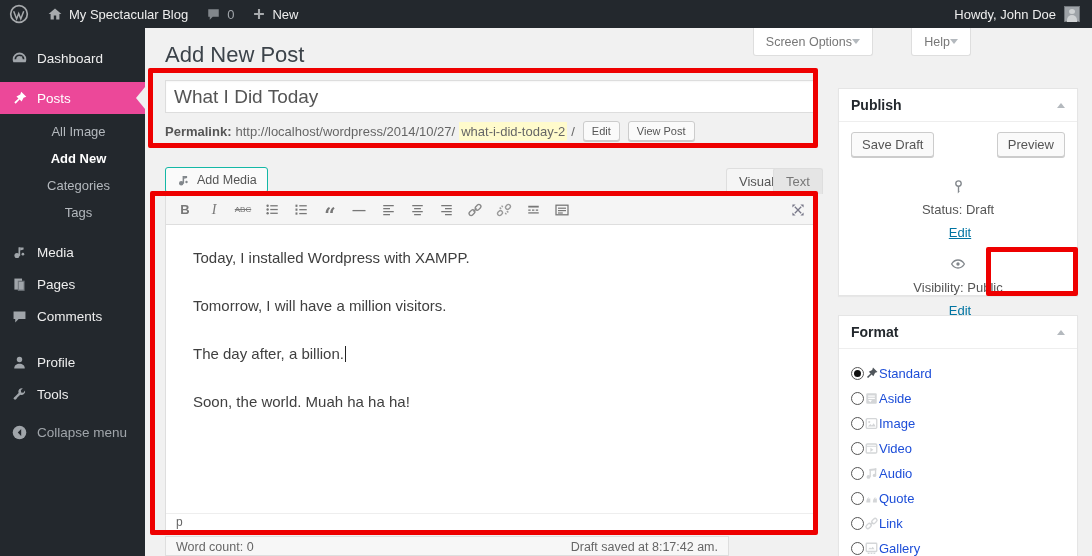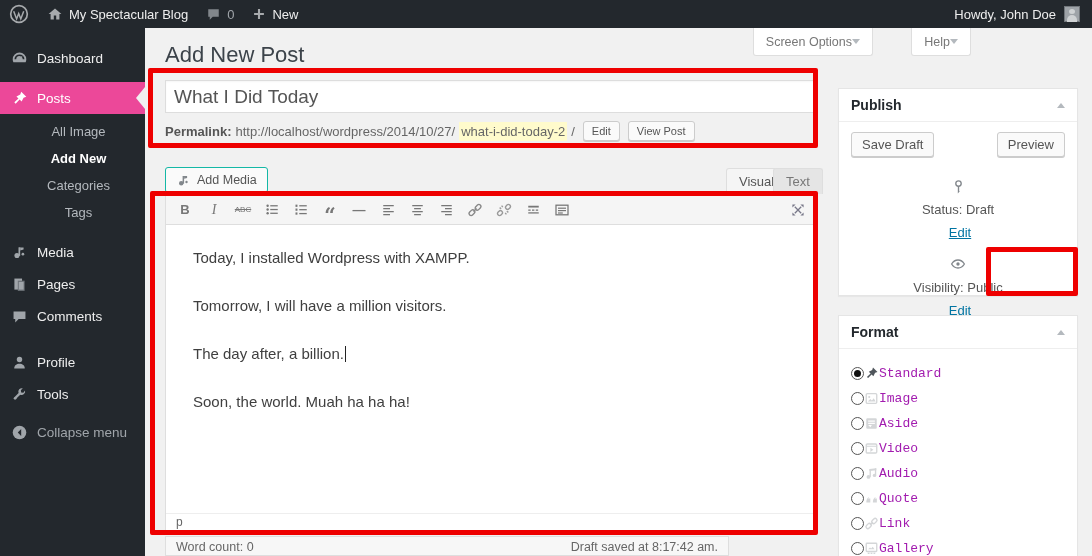--- a/index.html
+++ b/index.html
@@ -90,21 +90,21 @@
   #preview-btn { position:absolute; right:12px; top:10px; }
   .misc-row { display:flex; align-items:center; gap:8px; font-size:13px; color:#555; margin:16px 2px 0;flex-direction:column; }
   .edit-link { color:#0074a2; text-decoration:underline; cursor:pointer; margin-left:4px; font-size:13px; }
   #publish-footer { position:absolute; left:0; bottom:0; width:100%; height:49px; background:#f5f5f5;
     border-top:1px solid #ddd; display:flex; align-items:center; justify-content:space-between; padding:0 12px; }
   #move-trash { color:#a00; font-size:13px; cursor:pointer; }
   #publish-btn { background:#2ea2cc; border:1px solid #1b7aa3; border-radius:3px; color:#fff; font-size:13px;
     padding:5px 14px; cursor:pointer; box-shadow:inset 0 1px 0 rgba(120,200,230,.6); }
   #format-panel { top:315px; height:260px; }
   #format-body { padding:12px 12px; }
-  .format-row { display:flex; align-items:center; height:25px; font-size:13px; color:#a21caf; cursor:pointer;font-family:Liberation Mono, monospace; }
+  .format-row { display:flex; align-items:center; height:25px; font-size:13px; color:#1d4ed8; cursor:pointer; }
   .radio { width:13px; height:13px; border-radius:50%; border:1px solid #555; background:#fff; position:relative; flex:none; }
   .radio.checked::after { content:""; position:absolute; left:2px; top:2px; width:7px; height:7px; border-radius:50%; background:#111; }
 
   
   .anno { position:absolute; border:5px solid #ee0000; border-radius:2px; z-index:90; pointer-events:none; }
   #anno-title { left:148px; top:68px; width:670px; height:80px; }
   #anno-editor { left:150px; top:191px; width:668px; height:344px; }
   #anno-publish { left:986px; top:247px; width:92px; height:49px; }
 
   svg { display:block; }
@@ -444,35 +444,35 @@
     <div class="format-row">
       <span class="radio checked"></span>
       <svg width="15" height="15" viewBox="0 0 20 20">
           <path d="M12 2l6 6-3.2 1.1-2.3 4.5-2.4-2.4-4.6 4.9-1.6-1.6 4.9-4.6-2.4-2.4 4.5-2.3z" fill="#50565c"></path>
         </svg>
       <span>Standard</span>
     </div>
     <div class="format-row">
       <span class="radio"></span>
       <svg width="15" height="15" viewBox="0 0 20 20">
-          <rect x="3" y="3.5" width="14" height="13" rx="1.5" fill="none" stroke="#d4d6d8" stroke-width="1.8"></rect>
-          <circle cx="7" cy="8" r="1.4" fill="#d4d6d8"></circle>
-          <path d="M5 14l3.5-3.5 2 2 2.5-3 2.5 4.5z" fill="#d4d6d8"></path>
-        </svg>
-      <span>Image</span>
-    </div>
-    <div class="format-row">
-      <span class="radio"></span>
-      <svg width="15" height="15" viewBox="0 0 20 20">
           <rect x="3" y="3" width="14" height="14" rx="1.5" fill="#d4d6d8"></rect>
           <rect x="5.5" y="6" width="9" height="1.6" fill="#fff"></rect>
           <rect x="5.5" y="9" width="9" height="1.6" fill="#fff"></rect>
           <path d="M5.5 12h5l-2 3z" fill="#fff"></path>
         </svg>
       <span>Aside</span>
+    </div>
+    <div class="format-row">
+      <span class="radio"></span>
+      <svg width="15" height="15" viewBox="0 0 20 20">
+          <rect x="3" y="3.5" width="14" height="13" rx="1.5" fill="none" stroke="#d4d6d8" stroke-width="1.8"></rect>
+          <circle cx="7" cy="8" r="1.4" fill="#d4d6d8"></circle>
+          <path d="M5 14l3.5-3.5 2 2 2.5-3 2.5 4.5z" fill="#d4d6d8"></path>
+        </svg>
+      <span>Image</span>
     </div>
     <div class="format-row">
       <span class="radio"></span>
       <svg width="15" height="15" viewBox="0 0 20 20">
           <rect x="3" y="4" width="14" height="12" rx="1.5" fill="none" stroke="#d4d6d8" stroke-width="1.8"></rect>
           <path d="M3 7h14" stroke="#d4d6d8" stroke-width="1.4"></path>
           <path d="M8.5 9l4 2.8-4 2.8z" fill="#d4d6d8"></path>
         </svg>
       <span>Video</span>
     </div>

